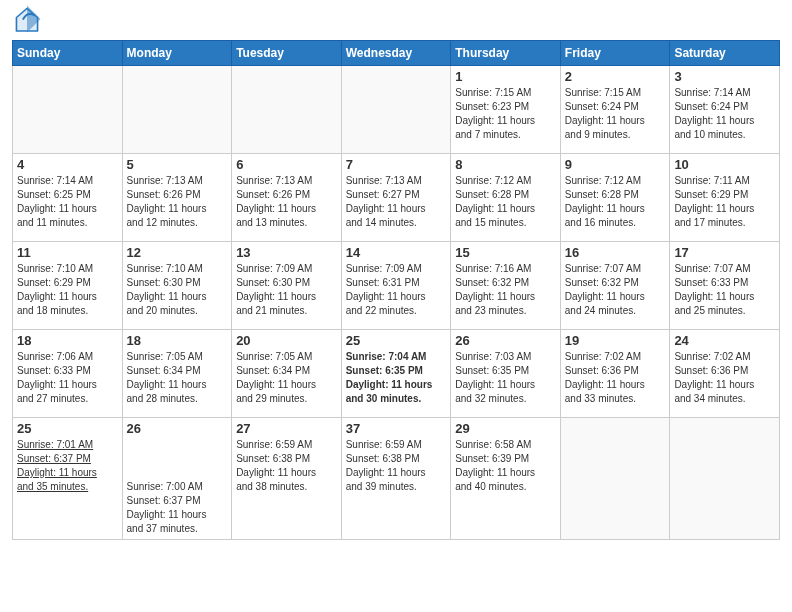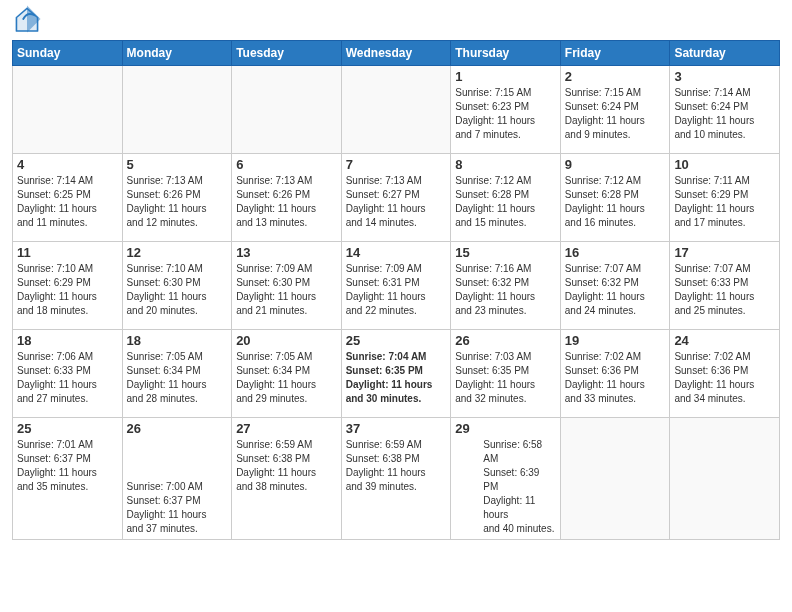--- a/index.html
+++ b/index.html
@@ -299,21 +299,21 @@
             <span class="day-number">24</span>
             <div class="day-info" style="white-space: pre-line;">Sunrise: 7:02 AM
 Sunset: 6:36 PM
 Daylight: 11 hours
 and 34 minutes.</div>
           </td>
         </tr>
         <tr>
           <td>
             <span class="day-number">25</span>
-            <div class="day-info" style="white-space: pre-line;">Sunrise: 7:01 AM
+            <div class="day-info" style="white-space: pre-line; text-decoration: underline;">Sunrise: 7:01 AM
 Sunset: 6:37 PM
 Daylight: 11 hours
 and 35 minutes.</div>
           </td>
           <td>
             <span class="day-number">26</span>
             <div class="day-info" style="white-space: pre-line; margin-top: 44px;">Sunrise: 7:00 AM
 Sunset: 6:37 PM
 Daylight: 11 hours
 and 37 minutes.</div>
@@ -327,21 +327,21 @@
           </td>
           <td>
             <span class="day-number">37</span>
             <div class="day-info" style="white-space: pre-line;">Sunrise: 6:59 AM
 Sunset: 6:38 PM
 Daylight: 11 hours
 and 39 minutes.</div>
           </td>
           <td>
             <span class="day-number">29</span>
-            <div class="day-info" style="white-space: pre-line; margin-left: 28px;">Sunrise: 6:58 AM
+            <div class="day-info" style="white-space: pre-line;">Sunrise: 6:58 AM
 Sunset: 6:39 PM
 Daylight: 11 hours
 and 40 minutes.</div>
           </td>
           <td class="empty"></td>
           <td class="empty"></td>
         </tr>
       </tbody>
   </table>
 </div>

